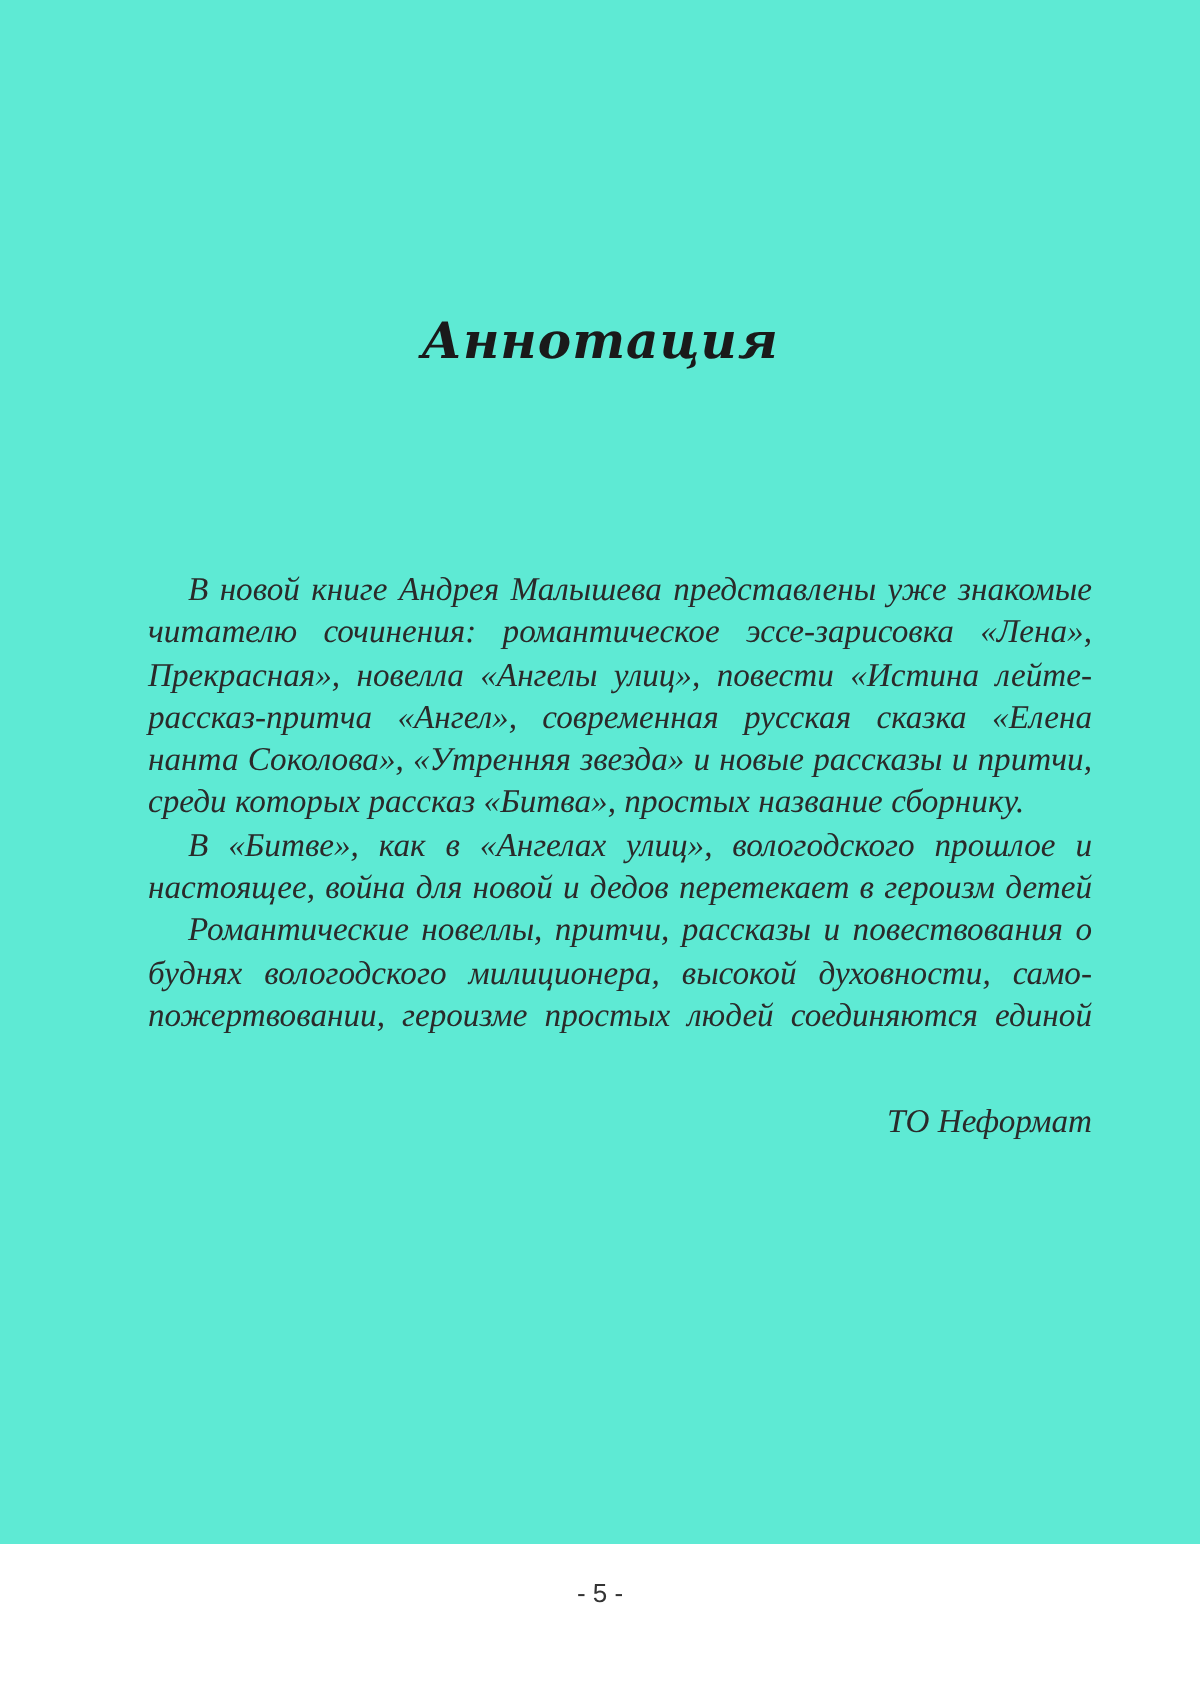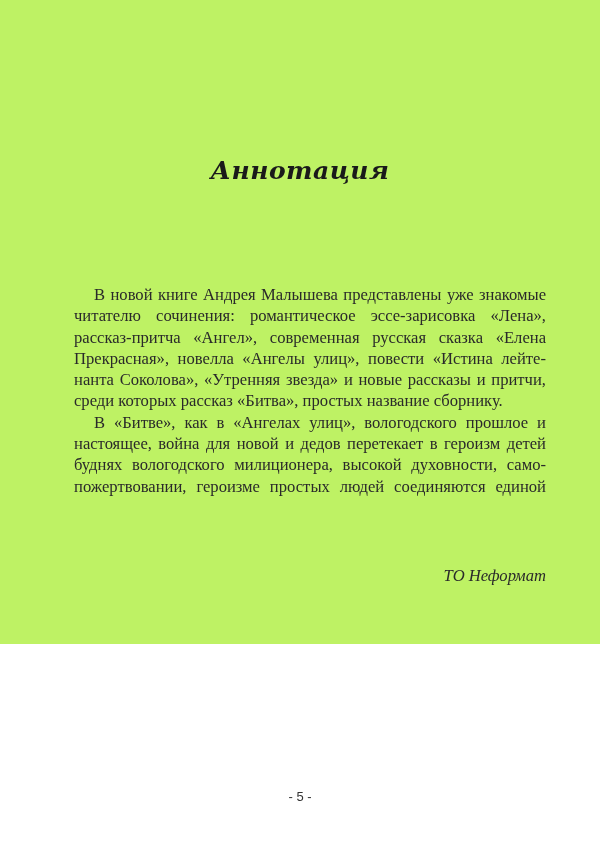--- a/index.html
+++ b/index.html
@@ -1,56 +1,58 @@
 <!DOCTYPE html>
 <html><head>
 <meta charset="utf-8">
 <style>
   html, body { margin:0; padding:0; background:#ffffff; }
   body { width:600px; height:852px; position:relative; overflow:hidden; }
-  .page { position:absolute; left:0; top:0; width:600px; height:644px; background:#bef264; }
+  .page { position:absolute; left:0; top:0; width:600px; height:772px; background:#5eead4; }
   .title {
     position:absolute; left:0; width:600px; top:156px; text-align:center;
     font-family:"DejaVu Serif", serif; font-weight:bold; font-style:italic;
     font-size:25px; color:#1a1a1a; letter-spacing:0.5px;
   }
   .body-text {
     position:absolute; left:74px; width:472px; top:284px;
     font-family:"Liberation Serif", serif; font-size:16.6px; line-height:21.3px;
     color:#2a2a2a;
+    font-style:italic;
   }
   .line { display:block; white-space:nowrap; text-align:justify; text-align-last:justify; height:21.3px; }
   .line.last { text-align-last:left; }
   .line.indent { padding-left:20px; }
   .signature {
-    position:absolute; right:54px; top:566px;
+    position:absolute; right:54px; top:551px;
     font-family:"Liberation Serif", serif; font-style:italic; font-size:16.6px; color:#2a2a2a;
   }
   .page-number {
     position:absolute; left:0; width:600px; top:789px; text-align:center;
     font-family:"Liberation Sans", sans-serif; font-size:13px; color:#333;
   }
 </style>
 </head>
 <body>
 
 <div class="page">
   <div class="title">Аннотация</div>
 
   <div class="body-text">
     <span class="line indent">В новой книге Андрея Малышева представлены уже знакомые</span>
     <span class="line">читателю сочинения: романтическое эссе-зарисовка «Лена»,</span>
+    <span class="line">Прекрасная», новелла «Ангелы улиц», повести «Истина лейте-</span>
     <span class="line">рассказ-притча «Ангел», современная русская сказка «Елена</span>
-    <span class="line">Прекрасная», новелла «Ангелы улиц», повести «Истина лейте-</span>
     <span class="line">нанта Соколова», «Утренняя звезда» и новые рассказы и притчи,</span>
     <span class="line last">среди которых рассказ «Битва», простых название сборнику.</span>
 
     <span class="line indent">В «Битве», как в «Ангелах улиц», вологодского прошлое и</span>
     <span class="line">настоящее, война для новой и дедов перетекает в героизм детей</span>
 
+    <span class="line indent">Романтические новеллы, притчи, рассказы и повествования о</span>
     <span class="line">буднях вологодского милиционера, высокой духовности, само-</span>
     <span class="line">пожертвовании, героизме простых людей соединяются единой</span>
   </div>
 
   <div class="signature">ТО Неформат</div>
 
   <div class="page-number">- 5 -</div>
 </div>
 
 </body></html>

